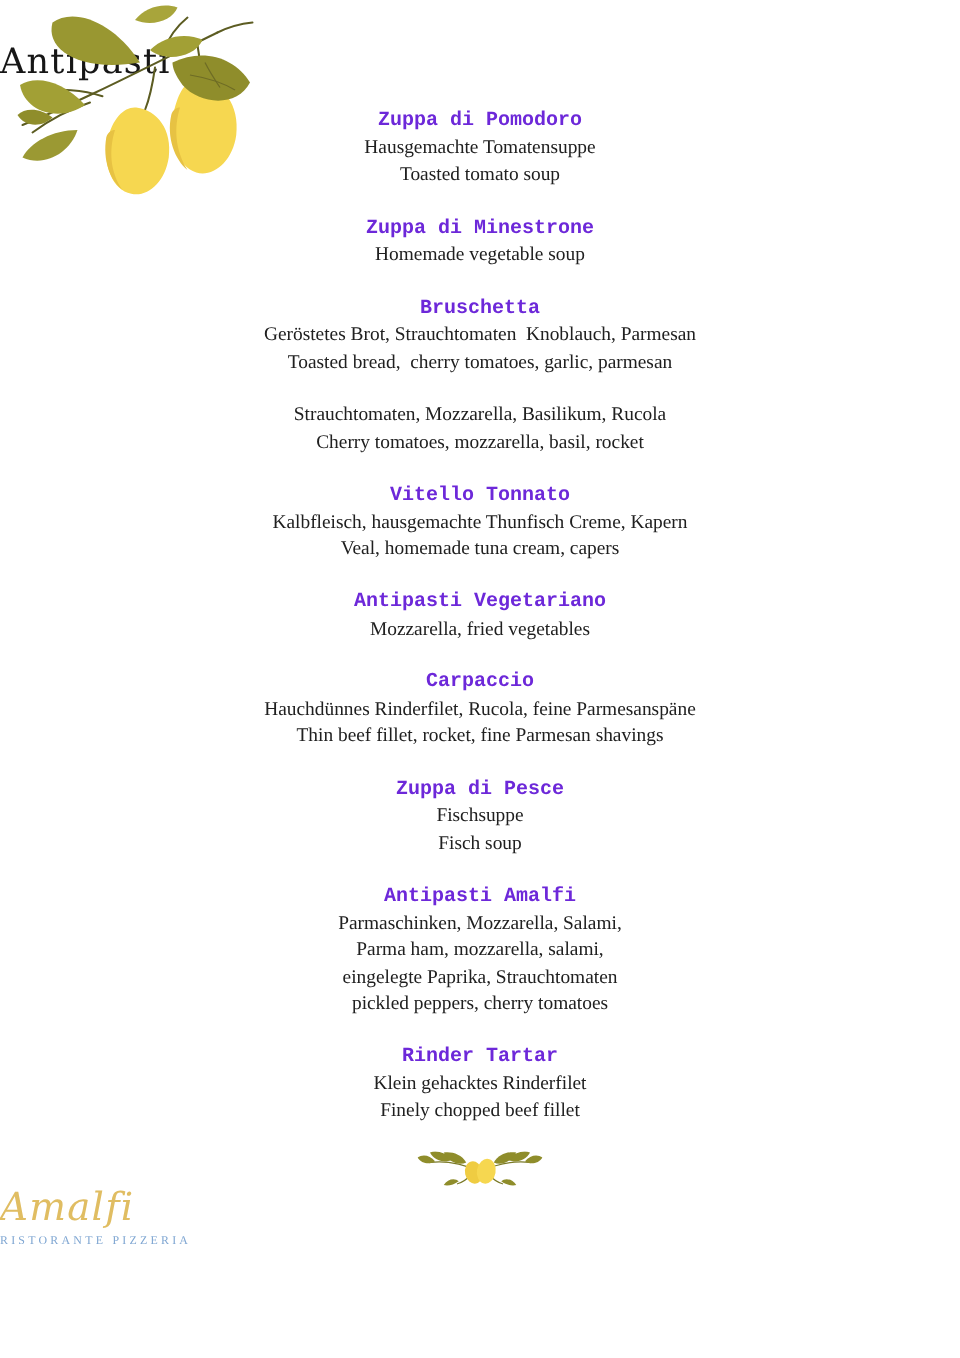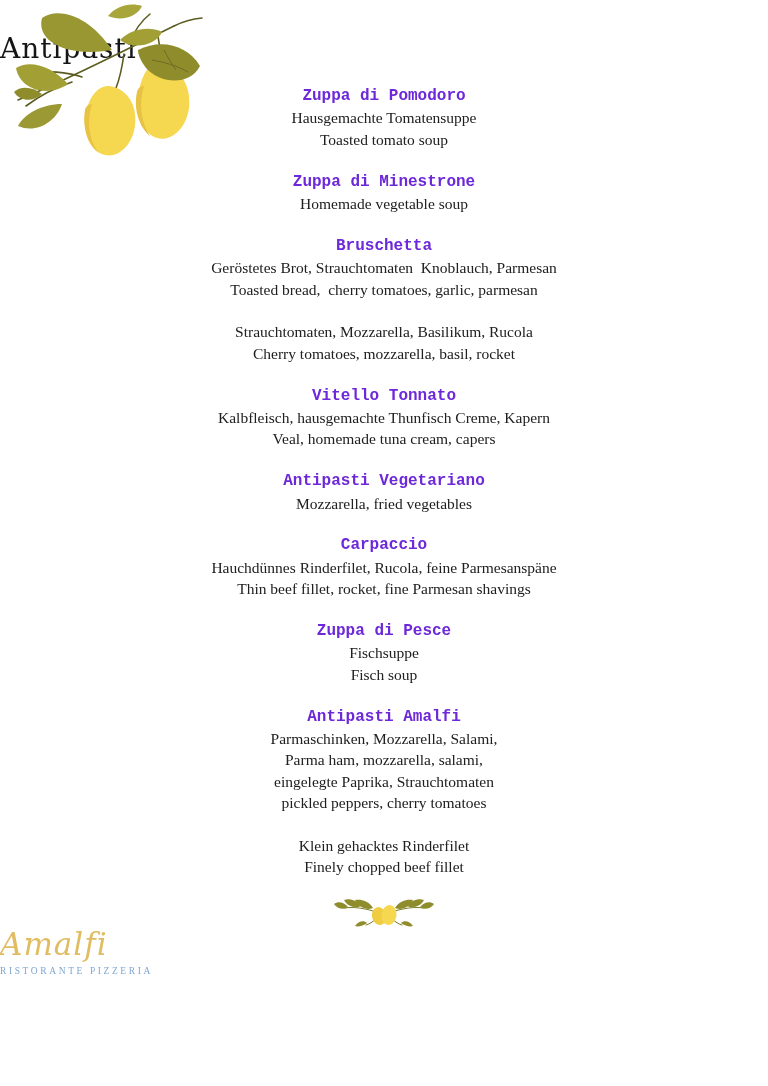--- a/index.html
+++ b/index.html
@@ -120,20 +120,21 @@
 
     <section>
       <h2>Antipasti Amalfi</h2>
       <p>Parmaschinken, Mozzarella, Salami,</p>
       <p>Parma ham, mozzarella, salami,</p>
       <p>eingelegte Paprika, Strauchtomaten</p>
       <p>pickled peppers, cherry tomatoes</p>
     </section>
 
     <section>
+      <h2>Rinder Tartar</h2>
       <p>Klein gehacktes Rinderfilet</p>
       <p>Finely chopped beef fillet</p>
     </section>
 
   </main>
 
   <footer class="logo">
     <svg class="spray" width="100" height="28" viewBox="0 0 100 28" aria-hidden="true">
       <g stroke="#7a7a28" stroke-width="1" fill="none" stroke-linecap="round">
         <path d="M50,16 C38,11 24,7 10,9"></path>

